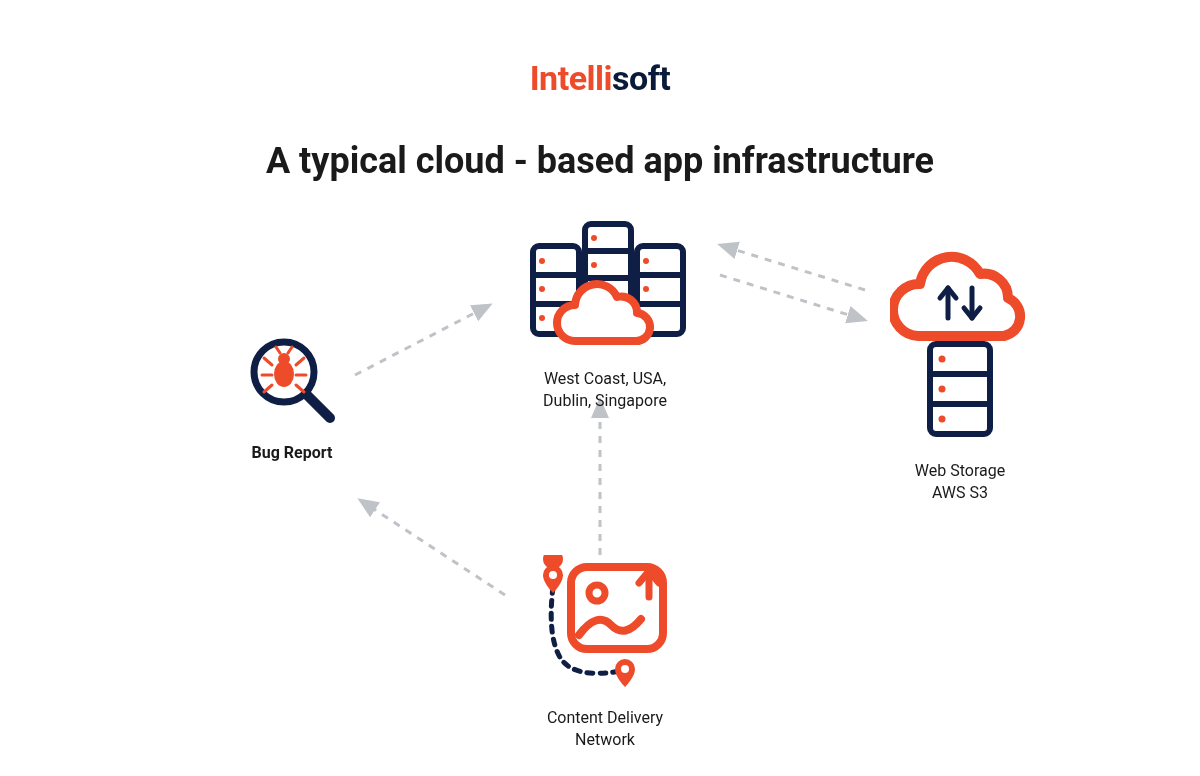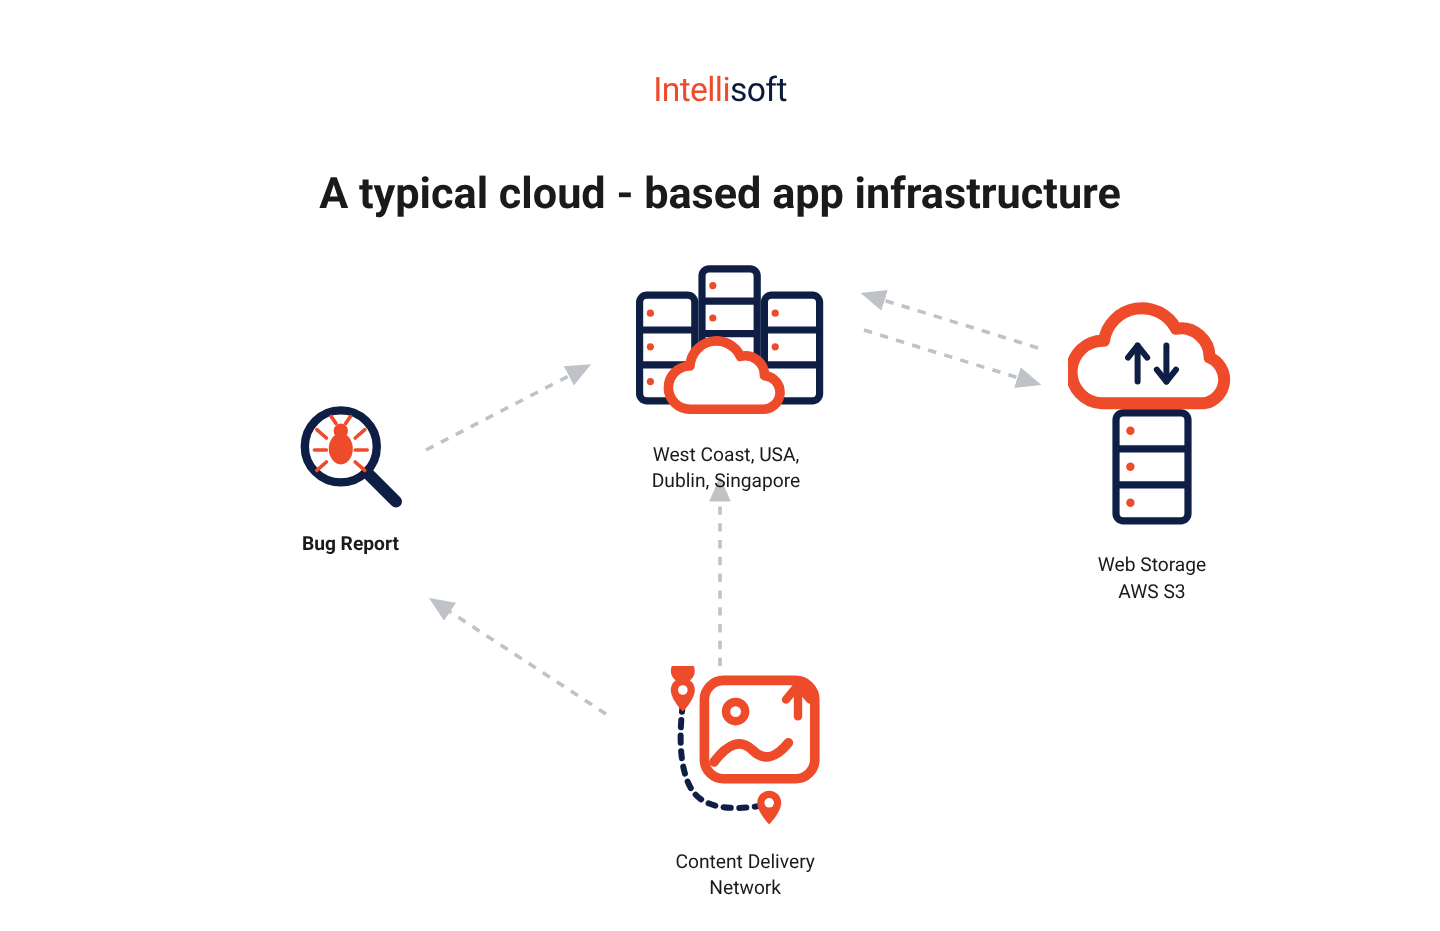--- a/index.html
+++ b/index.html
@@ -9,22 +9,22 @@
     background: #ffffff;
     font-family: -apple-system, BlinkMacSystemFont, "Segoe UI", Roboto, Helvetica, Arial, sans-serif;
     position: relative;
     overflow: hidden;
   }
   .logo {
     position: absolute;
     top: 58px;
     left: 50%;
     transform: translateX(-50%);
-    font-size: 28px;
-    font-weight: 400;
+    font-size: 34px;
+    font-weight: 700;
     letter-spacing: -0.5px;
   }
   .logo .part1 { color: #ee4b2b; }
   .logo .part2 { color: #0a1a3a; }
   .title {
     position: absolute;
     top: 140px;
     left: 50%;
     transform: translateX(-50%);
     font-size: 36px;
@@ -40,21 +40,21 @@
   .node-label {
     font-size: 16px;
     color: #1a1a1a;
     line-height: 1.35;
     margin-top: 8px;
   }
   
   .node-bug { left: 202px; top: 330px; width: 180px; font-weight: bold; }
   .node-servers { left: 480px; top: 216px; width: 250px; }
   .node-storage { left: 860px; top: 248px; width: 200px; }
-  .node-cdn { left: 496px; top: 555px; width: 250px; }
+  .node-cdn { left: 480px; top: 555px; width: 250px; }
 
   svg.arrows {
     position: absolute;
     left: 0; top: 0;
     width: 1200px; height: 776px;
     pointer-events: none;
   }
 </style>
 </head>
 <body>

